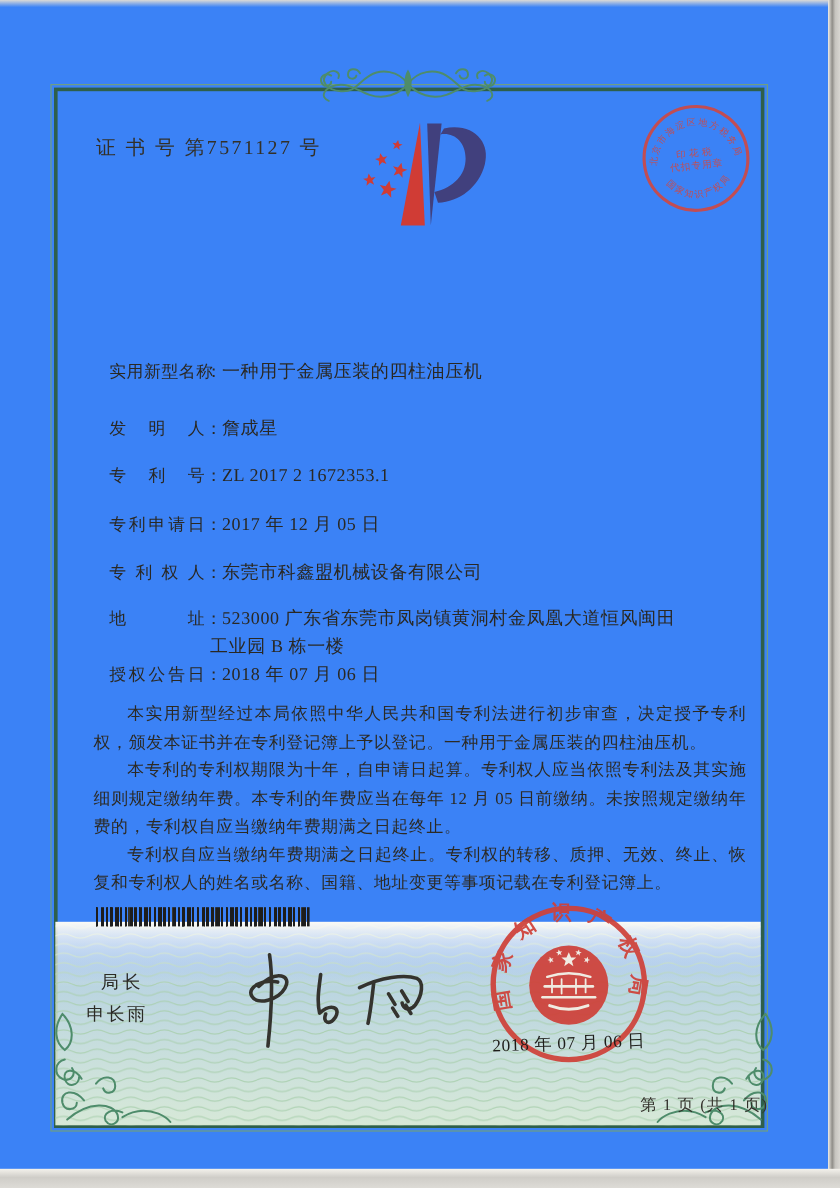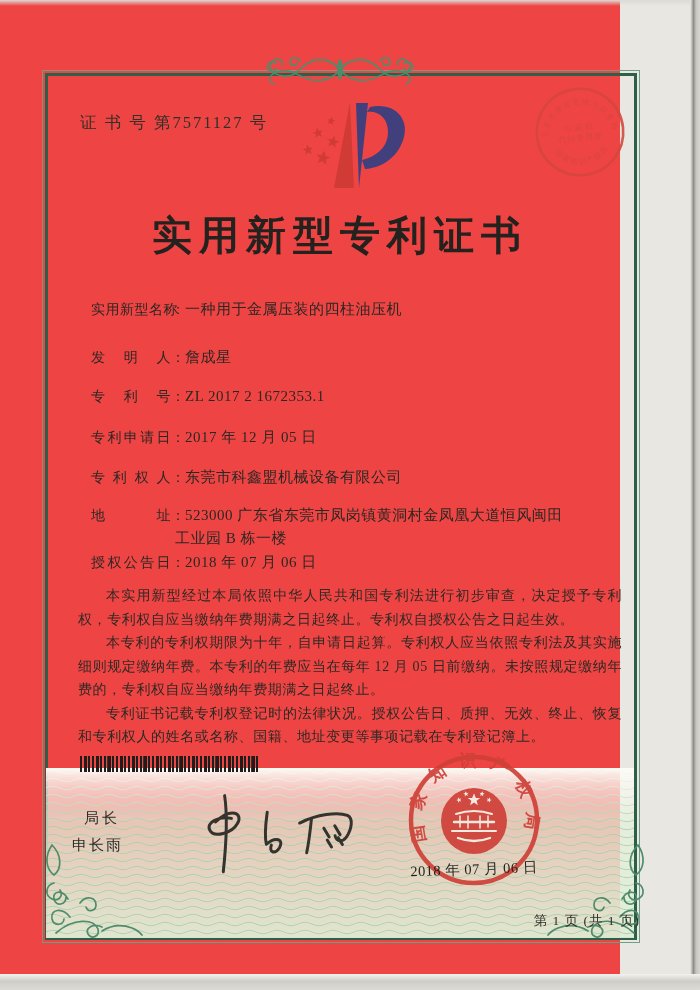--- a/index.html
+++ b/index.html
@@ -1,18 +1,18 @@
 <!DOCTYPE html>
 <html><head>
 <meta charset="utf-8">
 <style>
   html,body{margin:0;padding:0;}
   body{width:700px;height:990px;overflow:hidden;background:#e9e7e2;
        font-family:"Liberation Serif","DejaVu Serif",serif;color:#2a2823;}
-  .paper{position:absolute;left:0;top:0;width:620px;height:990px;background:#ef4444;}
+  .paper{position:absolute;left:0;top:0;width:700px;height:990px;background:#3b82f6;}
   .edge-right{position:absolute;top:0;left:690px;width:10px;height:990px;
       background:linear-gradient(90deg,#f0eee8 0,#8f8d88 35%,#c6c4bf 60%,#d8d6d1 100%);}
   .edge-bottom{position:absolute;left:0;top:974px;width:700px;height:16px;
       background:linear-gradient(180deg,#f4f2ec 0,#cfcdc8 45%,#dddbd6 100%);}
   .edge-top{position:absolute;left:0;top:0;width:700px;height:6px;
       background:linear-gradient(180deg,#dcdad5 0,rgba(252,251,245,0) 100%);}
 
   .frame{position:absolute;left:42px;top:70px;width:596px;height:871px;
       border:1px solid #6f9e83;}
   .frame-inner{position:absolute;inset:2px;border:3px solid #2e5f4a;}
@@ -172,21 +172,20 @@
         </text>
         <text x="50" y="48" font-size="8.5" letter-spacing="3" text-anchor="middle" fill="#d4463d">印花税</text>
         <text x="50" y="59" font-size="8.5" letter-spacing="1" text-anchor="middle" fill="#d4463d">代扣专用章</text>
         <text font-size="8" letter-spacing="1.5" fill="#d4463d">
           <textPath href="#taxBot" startOffset="50%" text-anchor="middle">国家知识产权局</textPath>
         </text>
       </g>
     </svg>
   </div>
 
-  <div class="title">实用新型专利证书</div>
 
   <div class="frow fr1">
     <span class="flabel">实用新型名称</span><span class="fcolon">：</span><span>一种用于金属压装的四柱油压机</span>
   </div>
   <div class="frow fr2">
     <span class="flabel">发明人</span><span class="fcolon">：</span><span>詹成星</span>
   </div>
   <div class="frow fr3">
     <span class="flabel">专利号</span><span class="fcolon">：</span><span>ZL 2017 2 1672353.1</span>
   </div>
@@ -200,23 +199,23 @@
     <span class="flabel">地址</span><span class="fcolon">：</span><span>523000 广东省东莞市凤岗镇黄洞村金凤凰大道恒风闽田</span>
   </div>
   <div class="fr6b">工业园 B 栋一楼</div>
   <div class="frow fr7">
     <span>
       <span class="flabel">授权公告日</span><span class="fcolon">：</span><span>2018 年 07 月 06 日</span>
     </span>
   </div>
 
   <div class="paras">
-    <p>本实用新型经过本局依照中华人民共和国专利法进行初步审查，决定授予专利权，专利权自应当缴纳年费期满之日起终止。专利权自授权公告之日起生效。</p>
+    <p>本实用新型经过本局依照中华人民共和国专利法进行初步审查，决定授予专利权，颁发本证书并在专利登记簿上予以登记。一种用于金属压装的四柱油压机。</p>
     <p>本专利的专利权期限为十年，自申请日起算。专利权人应当依照专利法及其实施细则规定缴纳年费。本专利的年费应当在每年 12 月 05 日前缴纳。未按照规定缴纳年费的，专利权自应当缴纳年费期满之日起终止。</p>
-    <p>专利证书记载专利权登记时的法律状况。授权公告日、质押、无效、终止、恢复和专利权人的姓名或名称、国籍、地址变更等事项记载在专利登记簿上。</p>
+    <p>专利权自应当缴纳年费期满之日起终止。专利权的转移、质押、无效、终止、恢复和专利权人的姓名或名称、国籍、地址变更等事项记载在专利登记簿上。</p>
   </div>
 
   <div class="barcode"></div>
 
   <div class="sig-title">局长</div>
   <div class="sig-name">申长雨</div>
   <div class="sig-scribble">
     <svg width="180" height="84" viewBox="0 0 180 84">
       <g fill="none" stroke="#34332e" stroke-width="3" stroke-linecap="round" stroke-linejoin="round">
         <path d="M34,30 C 50,16 62,22 56,32 C 50,42 32,46 28,38 C 24,30 38,24 50,27"></path>

